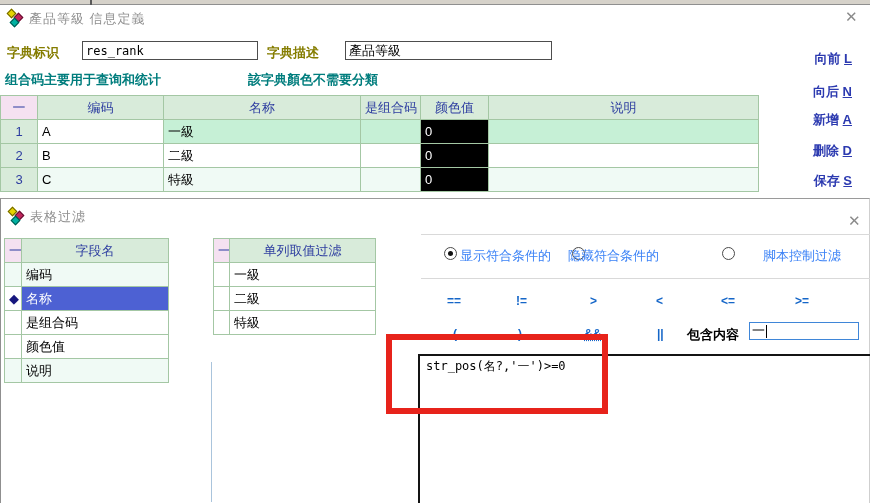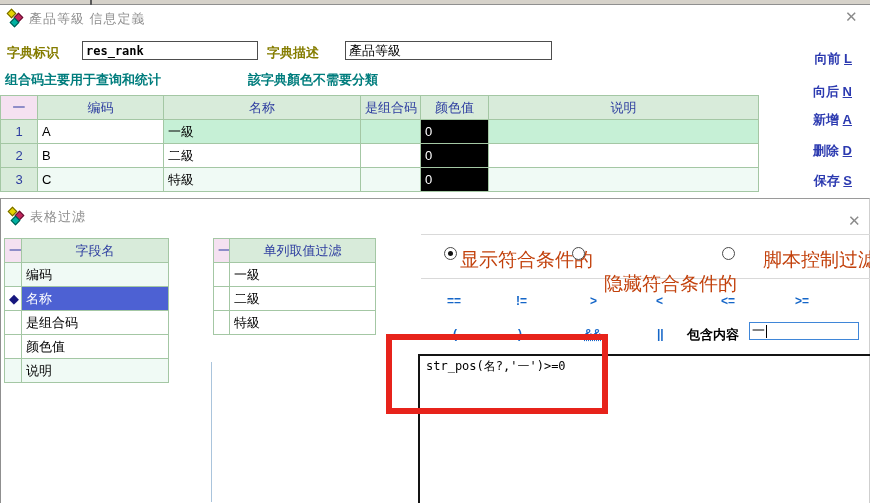--- a/index.html
+++ b/index.html
@@ -44,21 +44,21 @@
   
   #filterwin { position:absolute; left:0; top:198px; width:870px; height:371px; background:#fff;
                border-top:1px solid #9a9a9a; border-left:1px solid #8f8f8f; border-right:1px solid #cfcfcf; border-bottom:1px solid #cfcfcf; }
 
   .hline { position:absolute; background:#d9d9d9; height:1px; }
   .vline-blue { position:absolute; width:1px; background:#aac4dc; }
   .blackline { position:absolute; background:#141414; }
 
   .radio { position:absolute; width:13px; height:13px; border:1px solid #4a4a4a; border-radius:50%; background:#fff; }
   .radio.on::after { content:""; position:absolute; left:3px; top:3px; width:5px; height:5px; border-radius:50%; background:#111; }
-  .radiolbl { position:absolute; font-size:19px; color:#c2410c; white-space:nowrap; }
+  .radiolbl { position:absolute; font-size:13px; color:#3b82f6; white-space:nowrap; }
 
   .oplink { position:absolute; font-size:12px; font-weight:700; color:#1566c8; white-space:nowrap; cursor:default; }
   .oplink.dotted { text-decoration:underline dotted; text-underline-offset:2px; }
 
   .contains-lbl { position:absolute; font-size:13px; font-weight:600; color:#000; }
   .contains-box { position:absolute; left:748px; top:321px; width:110px; height:18px; border:1px solid #3f86d8; background:#fff;
                   font-size:13px; padding:1px 2px; display:flex; align-items:center; }
   .caret { display:inline-block; width:1px; height:13px; background:#000; margin-left:1px; }
 
   .formula { position:absolute; left:425px; top:357px; font-size:12px; color:#000; }
@@ -77,21 +77,21 @@
   <div>
     <span class="dicon" style="left:7px; top:9px;">
         <i class="d1"></i>
         <i class="d2"></i>
         <i class="d3"></i>
       </span>
     <div class="win-title" style="left:29px; top:10px;">產品等級 信息定義</div>
     <div class="close-x" style="left:845px; top:9px;">✕</div>
 
     <div class="lbl-olive" style="left:7px; top:44px;">字典标识</div>
-    <input class="tinput mono" style="left: 82px; top: 41px; width: 176px; font-weight: bold;" value="res_rank">
+    <input class="tinput mono" style="left: 82px; top: 41px; width: 176px;" value="res_rank">
     <div class="lbl-olive" style="left:267px; top:44px;">字典描述</div>
     <input class="tinput" style="left: 345px; top: 41px; width: 207px; font-size: 13px;" value="產品等級">
 
     <div class="lbl-teal" style="left:5px; top:71px;">组合码主要用于查询和统计</div>
     <div class="lbl-teal" style="left:248px; top:71px;">該字典顏色不需要分類</div>
 
     <table class="grid" style="left:0; top:95px; width:758px;">
       <colgroup>
           <col style="width:37px">
           <col style="width:126px">
@@ -211,21 +211,21 @@
       </table>
 
     <div class="vline-blue" style="left:210px; top:163px; height:140px;"></div>
 
     <div class="hline" style="left:420px; top:35px; width:450px;"></div>
     <div class="hline" style="left:420px; top:79px; width:450px;"></div>
 
     <span class="radio on" style="left:443px; top:48px;"></span>
     <span class="radiolbl" style="left:459px; top:48px;">显示符合条件的</span>
     <span class="radio" style="left:571px; top:48px;"></span>
-    <span class="radiolbl" style="left:603px; top:48px;margin-top:24px;">隐藏符合条件的</span>
+    <span class="radiolbl" style="left:567px; top:48px;">隐藏符合条件的</span>
     <span class="radio" style="left:721px; top:48px;"></span>
     <span class="radiolbl" style="left:762px; top:48px;">脚本控制过滤</span>
 
     <span class="oplink" style="left:446px; top:95px;">==</span>
     <span class="oplink" style="left:515px; top:95px;">!=</span>
     <span class="oplink" style="left:589px; top:95px;">&gt;</span>
     <span class="oplink" style="left:655px; top:95px;">&lt;</span>
     <span class="oplink" style="left:720px; top:95px;">&lt;=</span>
     <span class="oplink" style="left:794px; top:95px;">&gt;=</span>
 

